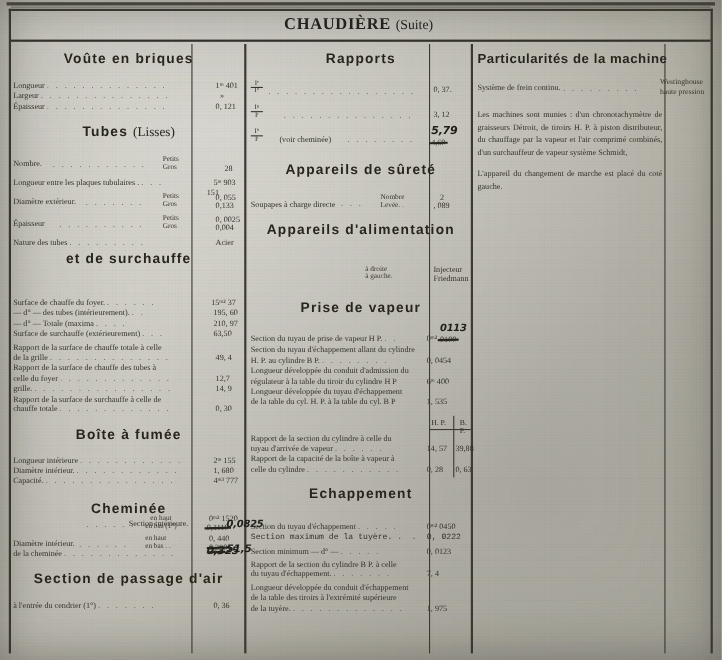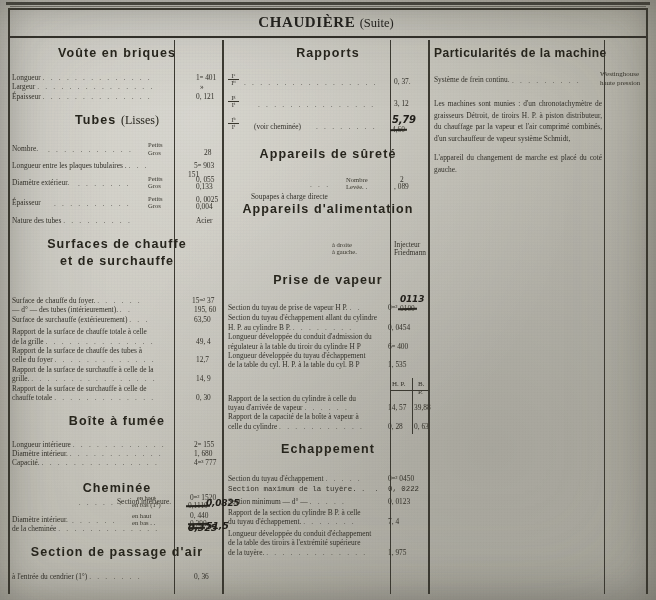--- a/index.html
+++ b/index.html
@@ -194,34 +194,38 @@
       <span class="val blur" style="left:184px;top:-1px;">0, 0025</span>
       <span class="val blur" style="left:184px;top:6px;">0,004</span>
     </div>
 
     <div class="row" style="margin-top:9px;">
       <span class="lbl blur">Nature des tubes</span>
       <span class="dots" style="width:76px;">. . . . . . . . .</span>
       <span class="val blur" style="left:184px;">Acier</span>
     </div>
 
-    <div class="sec s1" style="margin-top:12px;">Surfaces de chauffe</div>
     <div class="sec s1" style="margin-top:3px;">et de surchauffe</div>
 
     <div class="row" style="margin-top:28px;">
       <span class="lbl blur">Surface de chauffe du foyer.</span>
       <span class="dots" style="width:52px;">. . . . . .</span>
       <span class="val blur" style="left:180px;">15ᵐ² 37</span>
     </div>
     <div class="row">
       <span class="lbl blur">—  d°  —        des tubes (intérieurement).</span>
       <span class="dots" style="width:14px;">. .</span>
       <span class="val blur" style="left:182px;">195, 60</span>
     </div>
     <div class="row">
+      <span class="lbl blur">—  d°  —             Totale (maxima</span>
+      <span class="dots" style="width:40px;">. . . .</span>
+      <span class="val blur" style="left:182px;">210, 97</span>
+    </div>
+    <div class="row">
       <span class="lbl blur">Surface de surchauffe (extérieurement)</span>
       <span class="dots" style="width:26px;">. . .</span>
       <span class="val blur" style="left:182px;">63,50</span>
     </div>
 
     <div class="row" style="margin-top:3px;">
       <span class="lbl blur">Rapport de la surface de chauffe totale à celle</span>
     </div>
     <div class="row">
       <span class="lbl blur">de la grille</span>
@@ -231,23 +235,20 @@
 
     <div class="row">
       <span class="lbl blur">Rapport de la surface de chauffe des tubes à</span>
     </div>
     <div class="row">
       <span class="lbl blur">celle du foyer</span>
       <span class="dots" style="width:114px;">. . . . . . . . . . . . .</span>
       <span class="val blur" style="left:184px;">12,7</span>
     </div>
 
-    <div class="row">
-      <span class="lbl blur">Rapport de la surface de surchauffe à celle de la</span>
-    </div>
     <div class="row">
       <span class="lbl blur">grille.</span>
       <span class="dots" style="width:134px;">. . . . . . . . . . . . . . . .</span>
       <span class="val blur" style="left:184px;">14, 9</span>
     </div>
 
     <div class="row">
       <span class="lbl blur">Rapport de la surface de surchauffe à celle de</span>
     </div>
     <div class="row">
@@ -357,21 +358,21 @@
       <span class="dots" style="position:absolute;left:88px;top:2px;width:68px;">. . . . . . . .</span>
       <span class="val" style="left:164px;top:5px;">
         <span class="strike blur2">4,60</span>
       </span>
       <span class="val hand" style="left:164px;top:-5px;font-size:10px;">5,79</span>
     </div>
 
     <div class="sec s1" style="margin-top:14px;">Appareils de sûreté</div>
 
     <div class="row" style="margin-top:16px;height:11px;">
-      <span class="lbl blur" style="position:absolute;top:15px;margin-left:23px;">Soupapes à charge directe</span>
+      <span class="lbl blur" style="position:absolute;top:4px;">Soupapes à charge directe</span>
       <span class="dots" style="position:absolute;left:82px;top:3px;width:30px;">. . .</span>
       <span class="brace" style="left:118px;top:-1px;">
         <span>Nombre</span><br>
         <span class="blur2">Levée. .</span>
       </span>
       <span class="val blur" style="left:172px;top:-2px;">2</span>
       <span class="val blur" style="left:166px;top:5px;">, 089</span>
     </div>
 
     <div class="sec s1" style="margin-top:14px;">Appareils  d'alimentation</div>

